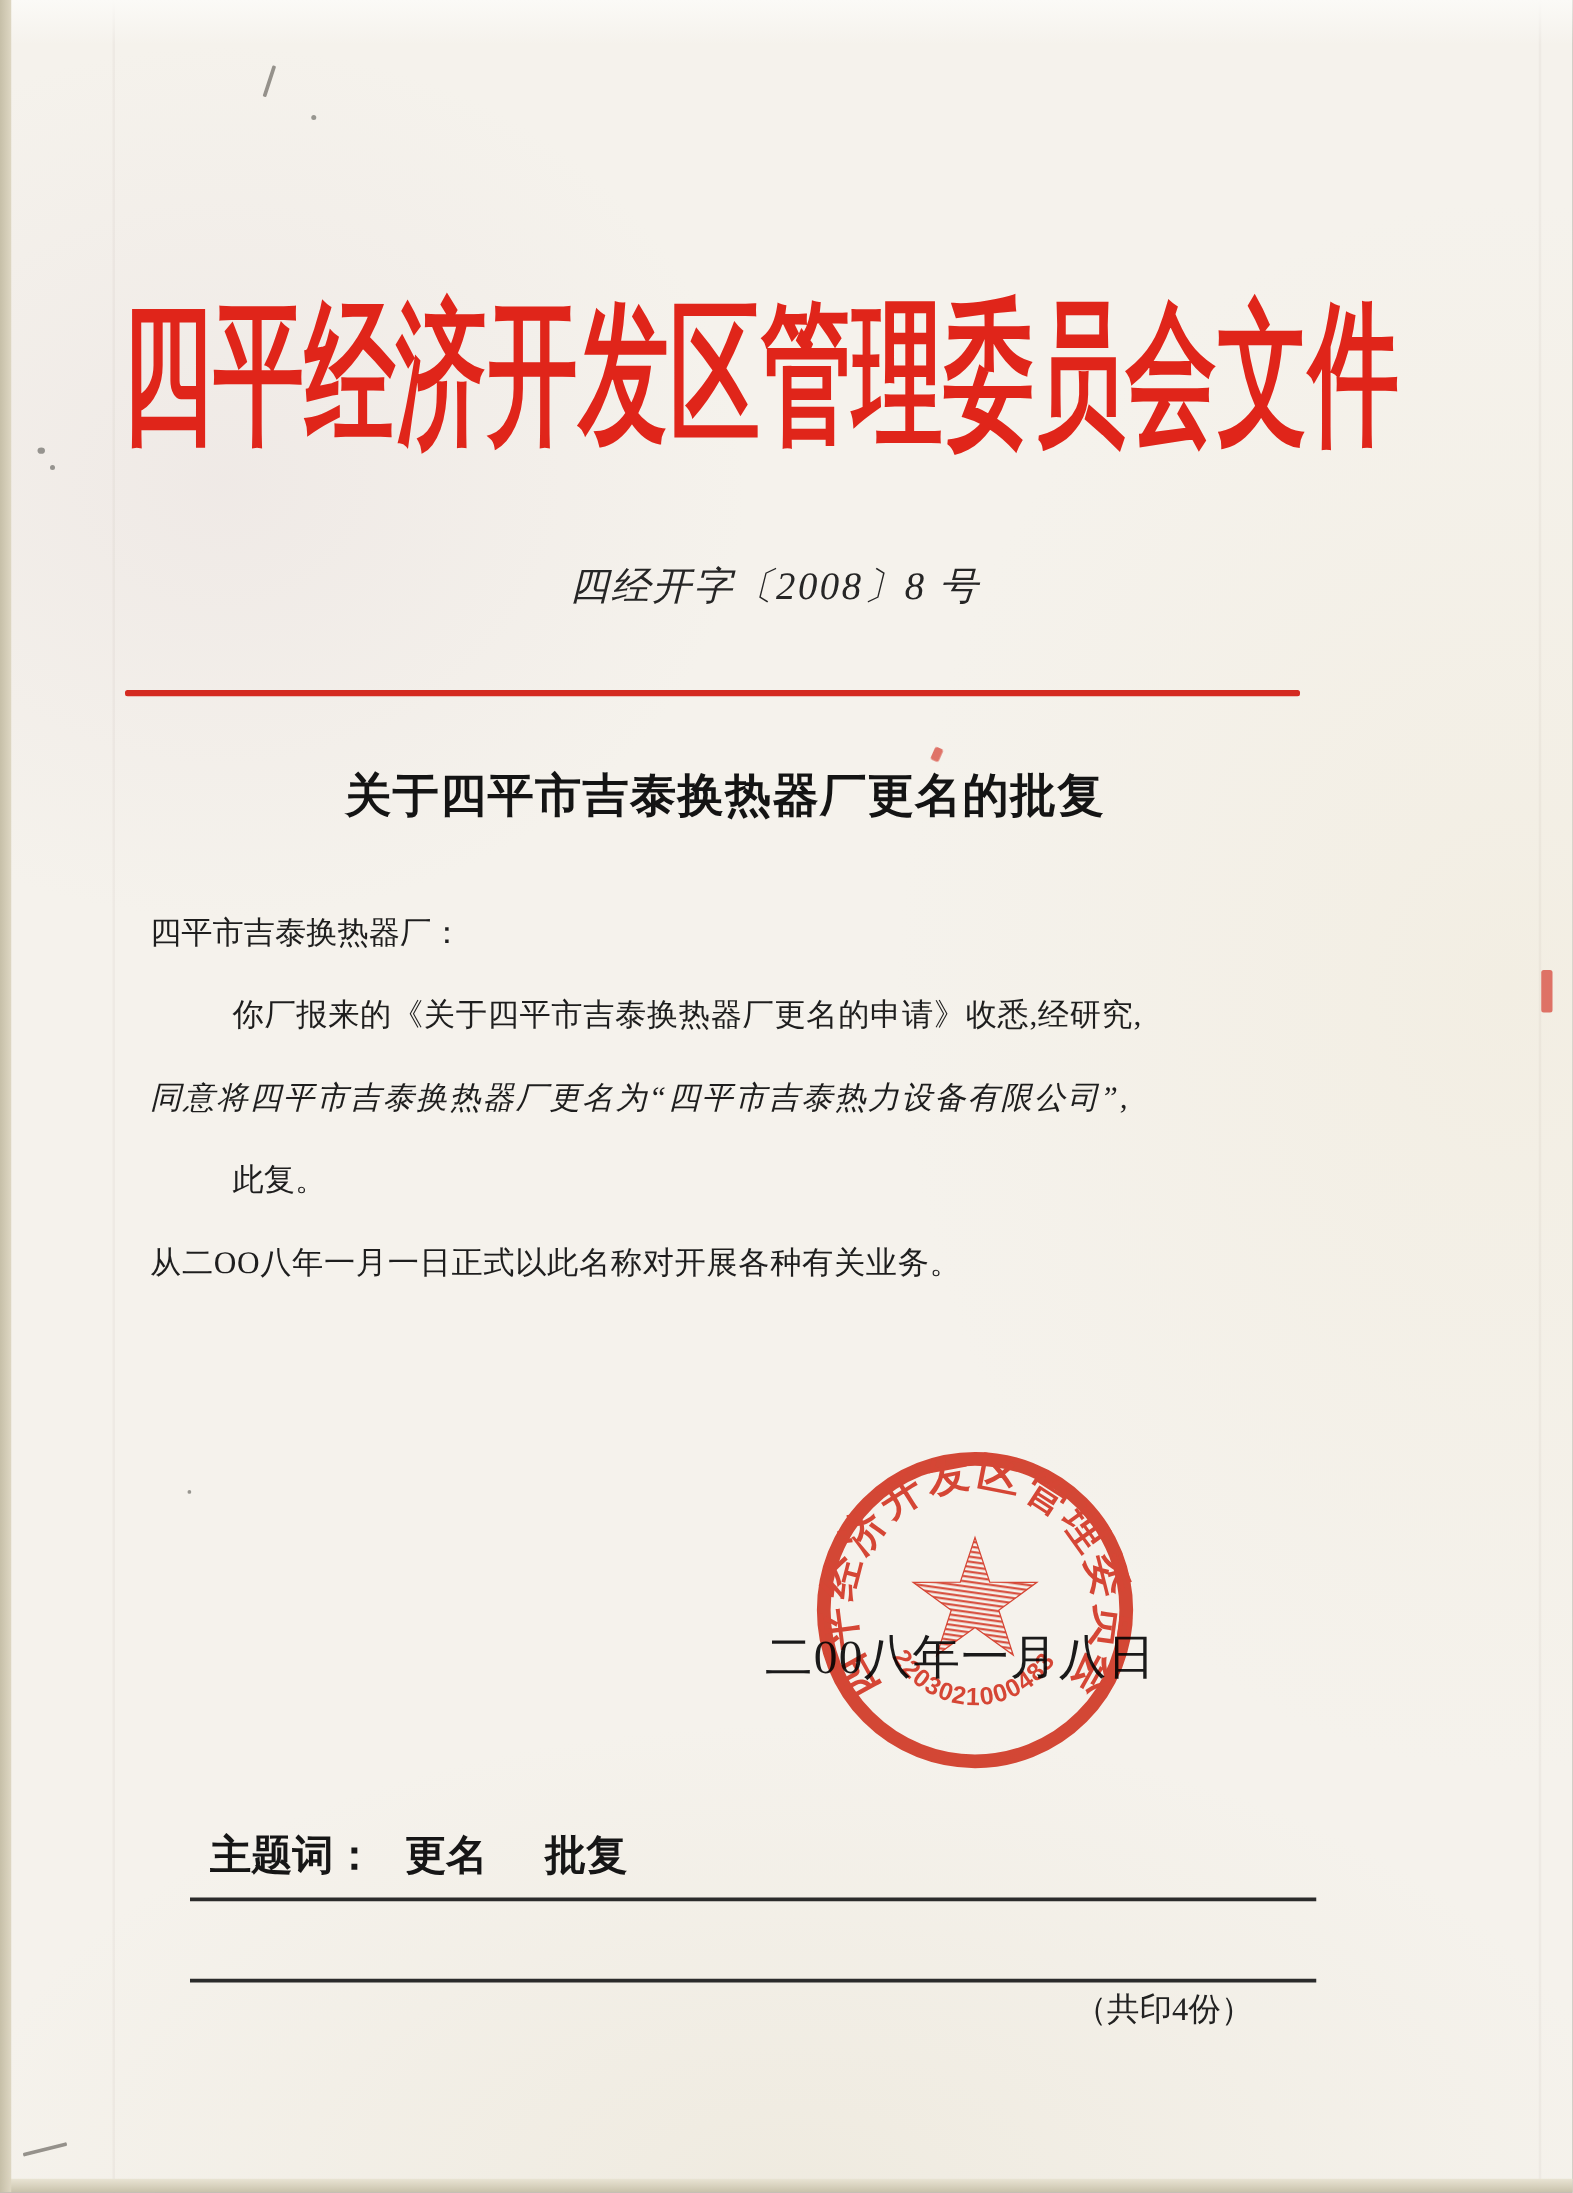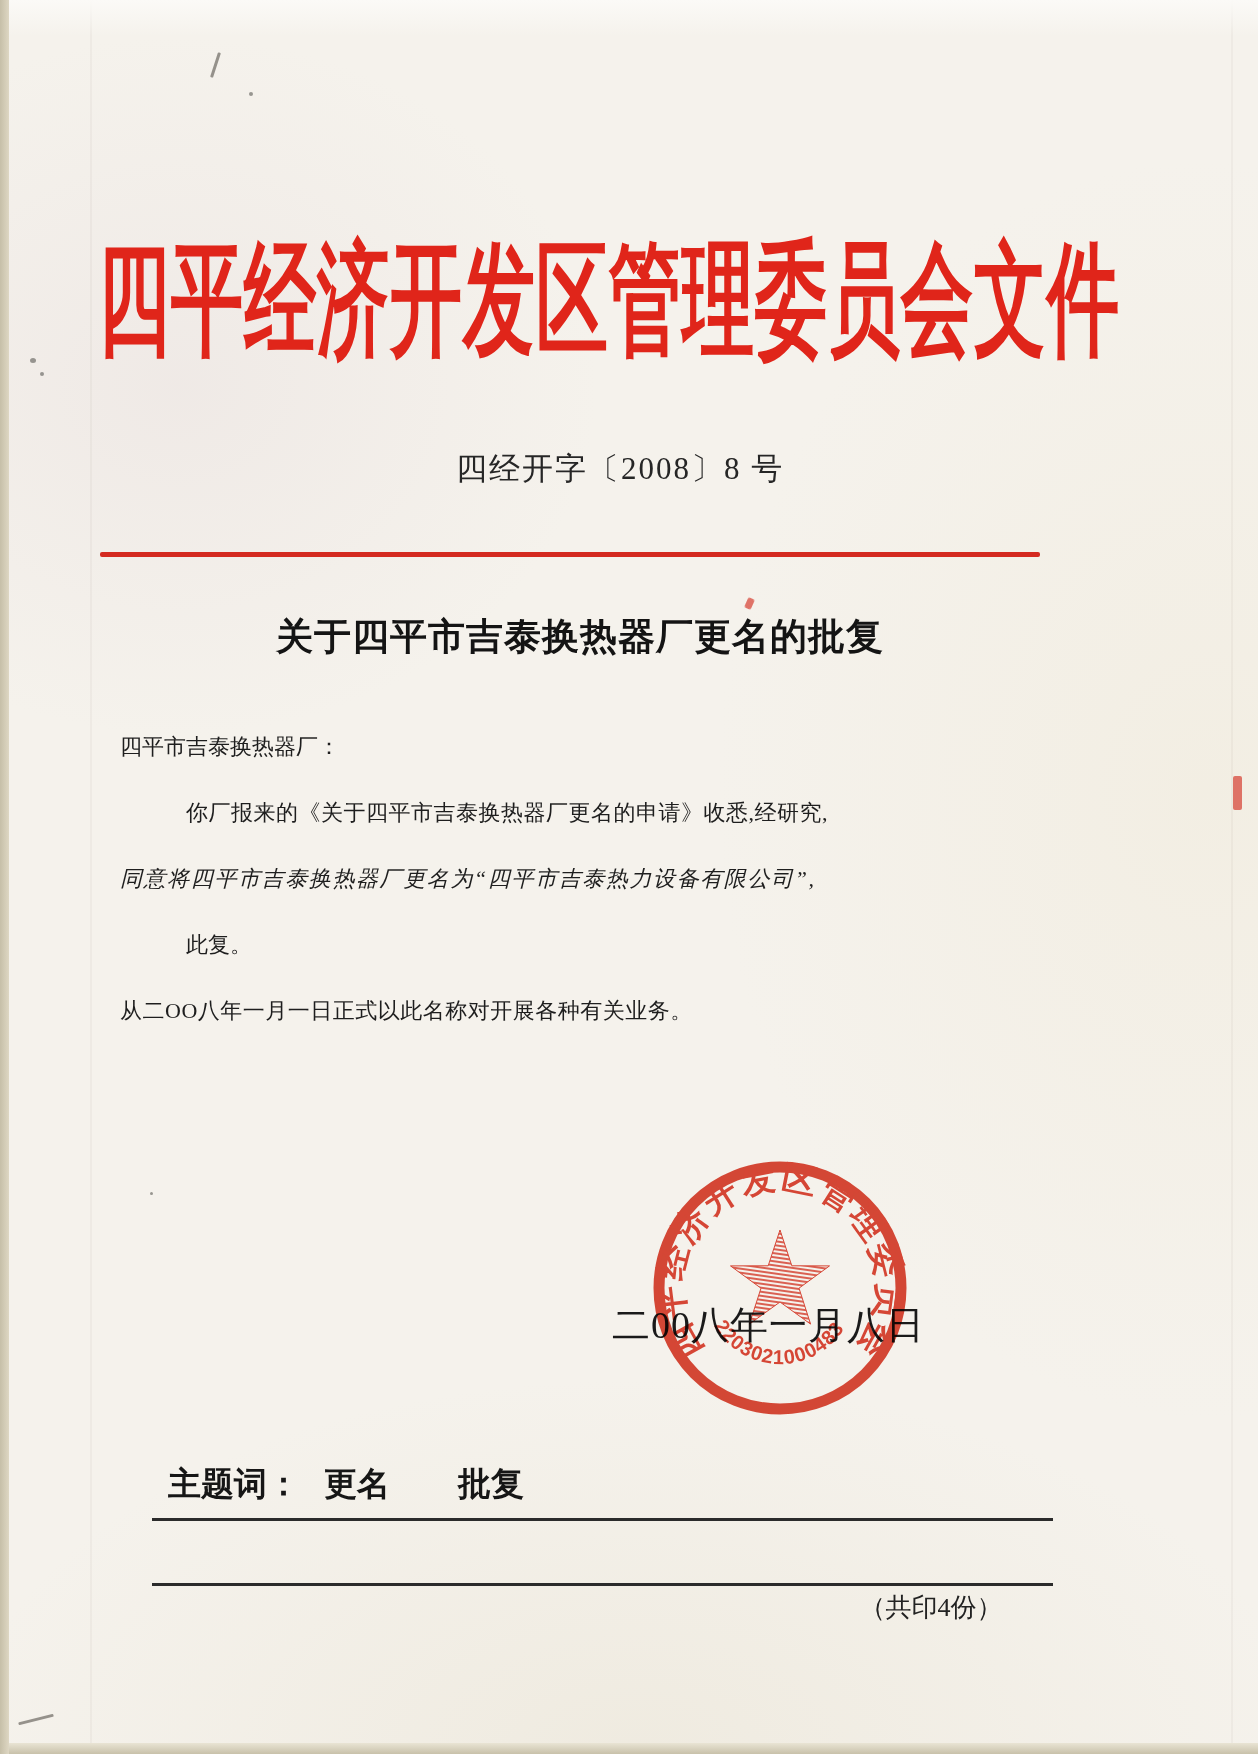--- a/index.html
+++ b/index.html
@@ -36,50 +36,50 @@
   .masthead{
     position:absolute;left:98px;top:218px;width:952px;
     font-size:72px;font-weight:900;letter-spacing:1px;
     color:#e0251a;white-space:nowrap;
     transform:scaleY(1.72);transform-origin:top left;
     font-family:"Liberation Serif", serif;
     text-align:center;
   }
   .doc-number{
     position:absolute;left:100px;top:448px;width:1040px;
-    text-align:center;font-size:31px;letter-spacing:2px;color:#262626;
+    text-align:center;font-size:31px;letter-spacing:2px;color:#262626;font-style:italic;
   }
   .red-rule{position:absolute;left:100px;top:552px;width:940px;height:5px;background:#d42a20;border-radius:2px;}
 
   .doc-title{
     position:absolute;left:100px;top:612px;width:960px;text-align:center;
     font-family:"Liberation Sans", sans-serif;font-weight:bold;
     font-size:37px;letter-spacing:1px;color:#141414;
   }
 
-  .body-text{position:absolute;left:120px;top:714px;width:1018px;font-size:22px;color:#1e1e1e;}
+  .body-text{position:absolute;left:120px;top:714px;width:1018px;font-size:25px;color:#1e1e1e;}
   .body-text .line{height:66px;line-height:66px;white-space:nowrap;}
   .body-text .indent{text-indent:66px;}
   .ls1{letter-spacing:.5px;}
   .ls2{letter-spacing:1.6px;font-style:italic;}
 
   .date-line{
     position:absolute;left:612px;top:1300px;width:330px;
     font-size:38px;letter-spacing:1px;color:#1a1a1a;white-space:nowrap;z-index:2;
   }
 
   .seal{position:absolute;left:650px;top:1158px;width:260px;height:260px;z-index:3;
     mix-blend-mode:multiply;opacity:.92;}
 
   .subject-row{
     position:absolute;left:168px;top:1460px;width:900px;height:48px;line-height:48px;
     font-family:"Liberation Sans", sans-serif;font-weight:bold;font-size:33px;color:#161616;
   }
   .subject-row .term1{margin-left:24px;}
-  .subject-row .term2{margin-left:68px;}
+  .subject-row .term2{margin-left:46px;}
   .black-rule{position:absolute;left:152px;width:901px;height:3px;background:#2b2b2b;}
   .rule-a{top:1518px;}
   .rule-b{top:1583px;}
   .office-row{position:absolute;left:168px;top:1526px;width:885px;height:50px;line-height:50px;font-size:30px;color:#1c1c1c;}
   .office-row .office{float:left;letter-spacing:1px;}
   .office-row .print-info{float:right;margin-right:2px;font-size:31px;}
   .copies{position:absolute;left:826px;top:1590px;width:210px;text-align:center;font-size:26px;color:#222;}
 </style>
 </head>
 <body>

